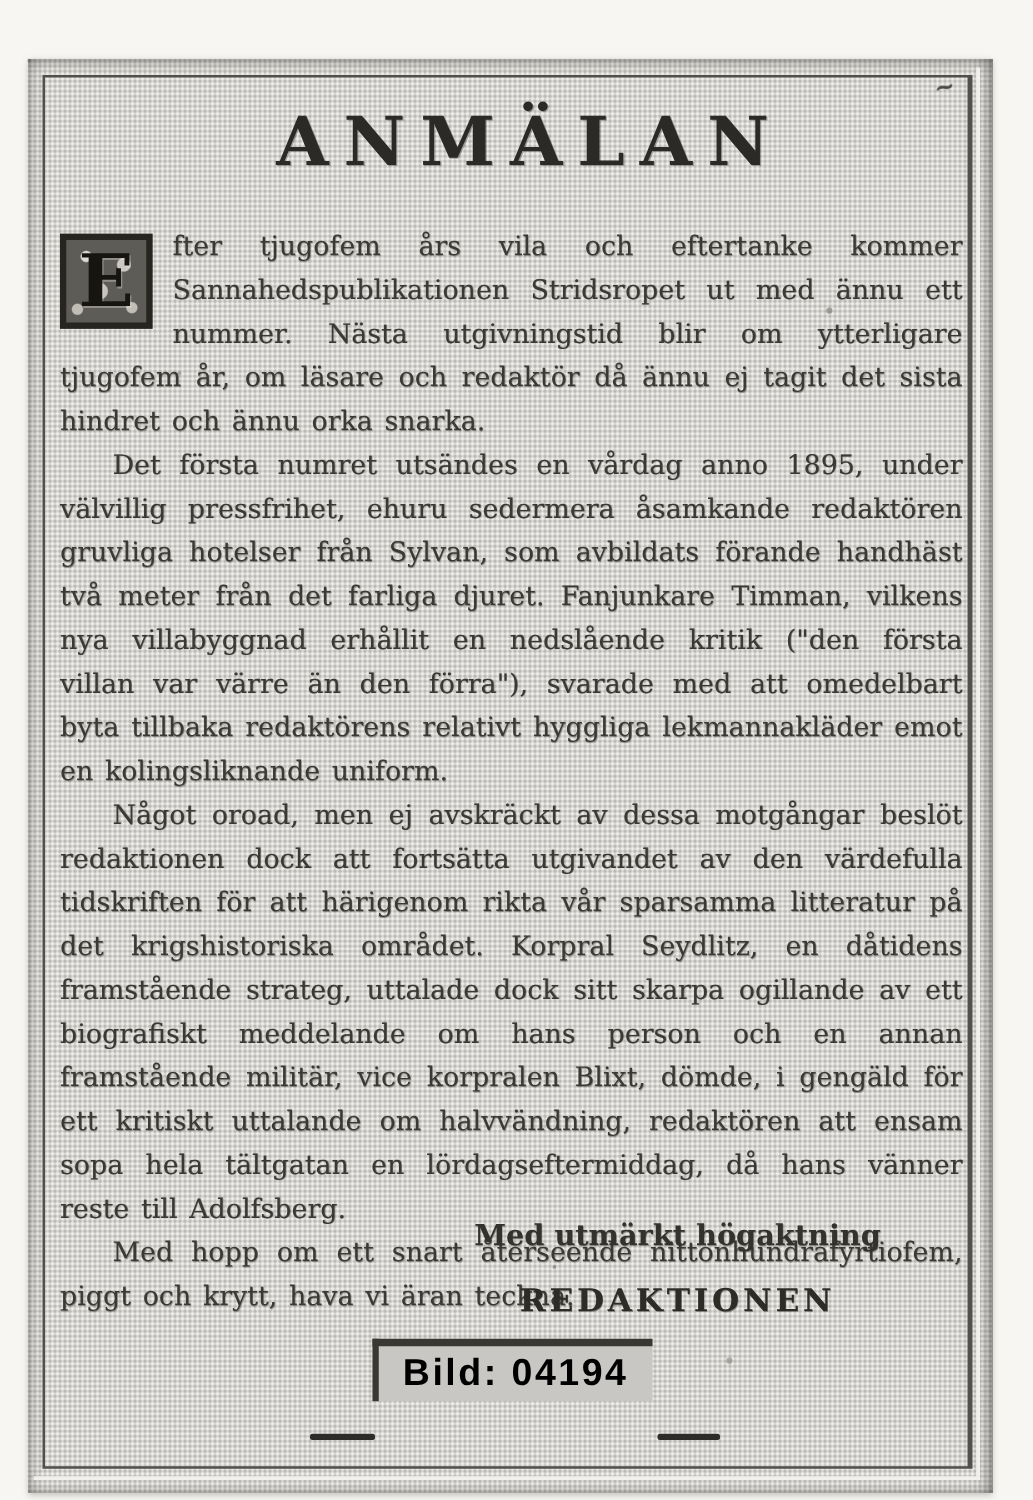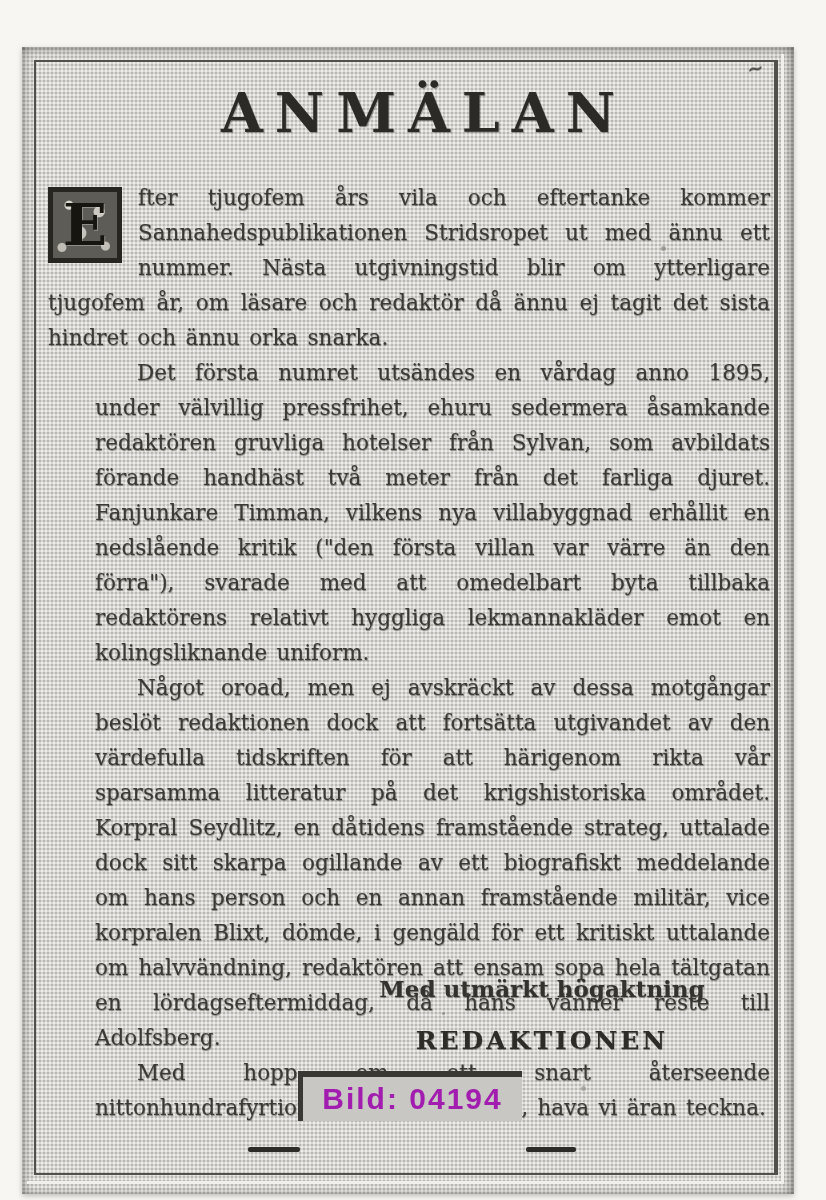--- a/index.html
+++ b/index.html
@@ -60,21 +60,21 @@
   .body{
     position:absolute;left:26px;top:133px;width:722px;
     font-size:21.5px;line-height:35px;
     text-align:justify;
     word-spacing:2.5px;
     color:#3b3934;
     text-shadow:.5px .5px .9px rgba(56,54,49,.55);
     filter:blur(.35px);
   }
   .body p{margin:0;}
-  .body p.indent{text-indent:42px;padding-left:47px;}
+  .body p.indent{text-indent:42px;}
   .dropcap{
     float:left;
     width:64px;height:66px;
     margin:7px 16px 2px 0;
     border:5px solid #27251f;
     background-color:#5e5c56;
     background-image:
       radial-gradient(circle at 25% 20%, rgba(232,230,222,.9) 4px, transparent 5px),
       radial-gradient(circle at 72% 30%, rgba(222,220,212,.85) 5px, transparent 6px),
       radial-gradient(circle at 42% 62%, rgba(214,212,204,.85) 6px, transparent 7px),
@@ -101,21 +101,21 @@
   }
   .stamp{
     position:absolute;left:276px;top:1024px;width:224px;height:50px;
     background:#c8c7c3;
     border-top:6px solid #3a3833;
     border-left:5px solid #3a3833;
     box-sizing:border-box;
     display:flex;align-items:center;justify-content:center;
     font-family:"Liberation Sans", sans-serif;
     font-size:30px;font-weight:bold;letter-spacing:2px;
-    color:#a21caf;
+    color:#000000;
     filter:blur(.25px);
   }
   .dash{
     position:absolute;height:5px;background:#2e2c28;border-radius:2px;
     filter:blur(.4px);
   }
   .dash-left{left:226px;top:1100px;width:52px;}
   .dash-right{left:504px;top:1100px;width:50px;}
 </style>
 </head>

